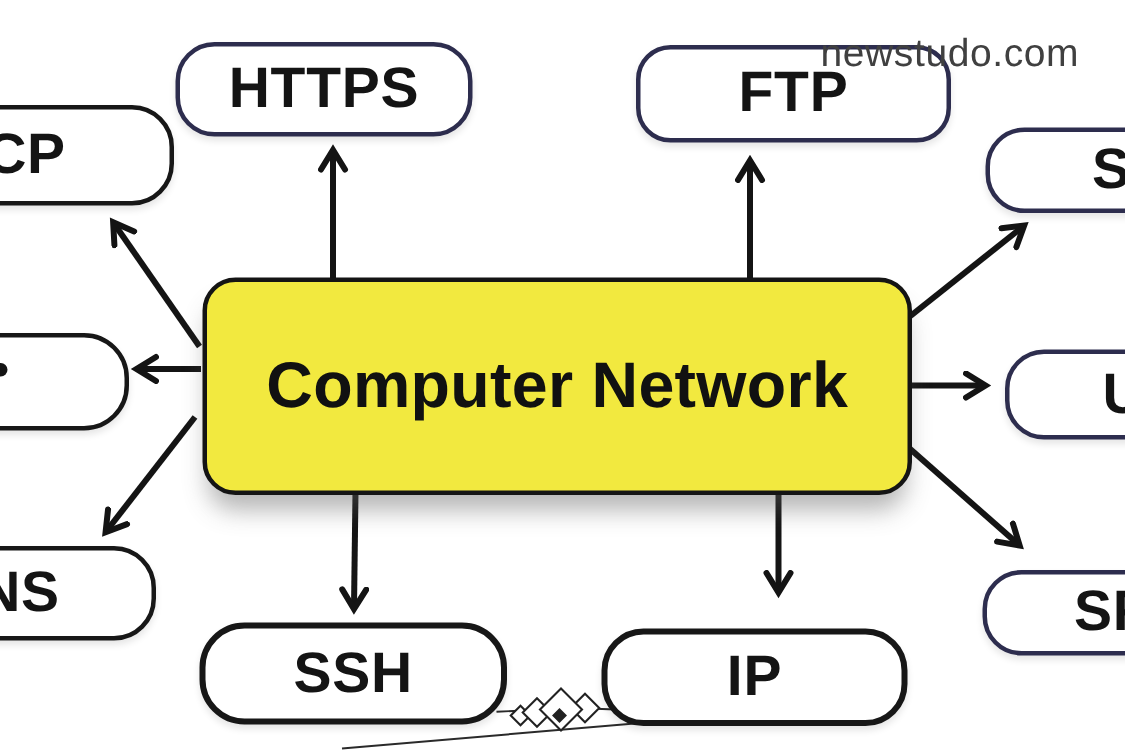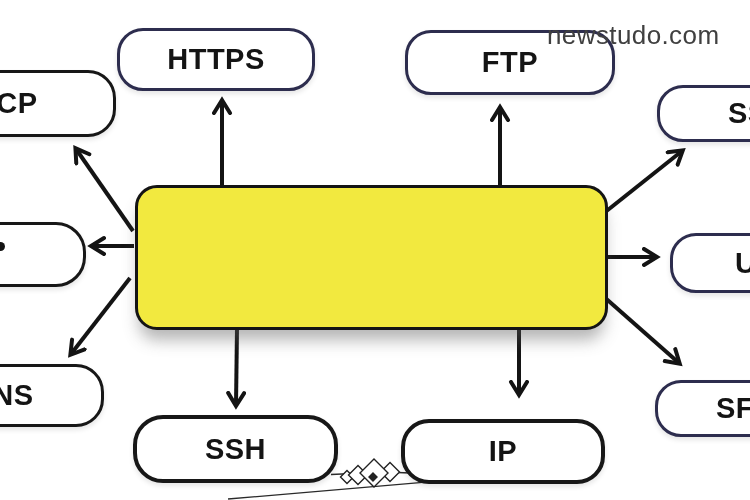--- a/index.html
+++ b/index.html
@@ -5,21 +5,21 @@
   html,body{margin:0;padding:0;}
   body{
     width:750px;height:500px;position:relative;overflow:hidden;
     background:#ffffff;
     font-family:"Liberation Sans", sans-serif;
   }
   svg.wires{position:absolute;left:0;top:0;z-index:1;}
   .node{
     position:absolute;z-index:2;background:#ffffff;
     display:flex;align-items:center;justify-content:center;
-    font-weight:bold;font-size:29px;color:#141414;
+    font-weight:bold;font-size:38px;color:#141414;
     box-shadow:0 3px 5px rgba(0,0,0,0.10);
     letter-spacing:0.5px;white-space:nowrap;
   }
   .navy{border:3px solid #2d2d4e;border-radius:26px;}
   .blk{border:4px solid #171717;border-radius:28px;}
   .left-pad{justify-content:flex-start;}
   .center-box{
     position:absolute;z-index:2;left:135px;top:185px;width:467px;height:139px;
     background:#F2E93F;border:3px solid #141414;border-radius:22px;
     box-shadow:0 14px 16px -4px rgba(90,90,90,0.45);
@@ -73,21 +73,21 @@
     <path d="M390,462.5 l9.5,9.5 l-9.5,9.5 l-9.5,-9.5 z"></path>
     <path d="M374,459 l14,14 l-14,14 l-14,-14 z"></path>
     <path d="M373,473 l4,4 l-4,4 l-4,-4 z" fill="#222222"></path>
   </g>
 </svg>
 
 <div class="node navy" style="left:117px;top:28px;width:192px;height:57px;">
   <span>HTTPS</span>
 </div>
 
-<div class="node navy" style="left:405px;top:30px;width:204px;height:59px;">
+<div class="node navy" style="left:424px;top:30px;width:204px;height:59px;border-radius:23px;">
   <span>FTP</span>
 </div>
 
 <div class="node blk" style="left:-82px;top:70px;width:192px;height:61px;border-width:3.5px;">
   <span>CP</span>
 </div>
 
 <div class="node navy left-pad" style="left:657px;top:85px;width:180px;height:51px;padding-left:68px;">
   <span>SS</span>
 </div>
@@ -111,15 +111,16 @@
 
 <div class="node blk" style="left:133px;top:415px;width:197px;height:60px;border-radius:30px;text-align:right;">
   <span>SSH</span>
 </div>
 
 <div class="node blk" style="left:401px;top:419px;width:196px;height:57px;">
   <span>IP</span>
 </div>
 
 <div class="center-box">
+  <div class="t">Computer Network</div>
 </div>
 
 <div class="watermark">newstudo.com</div>
 
 </body></html>

